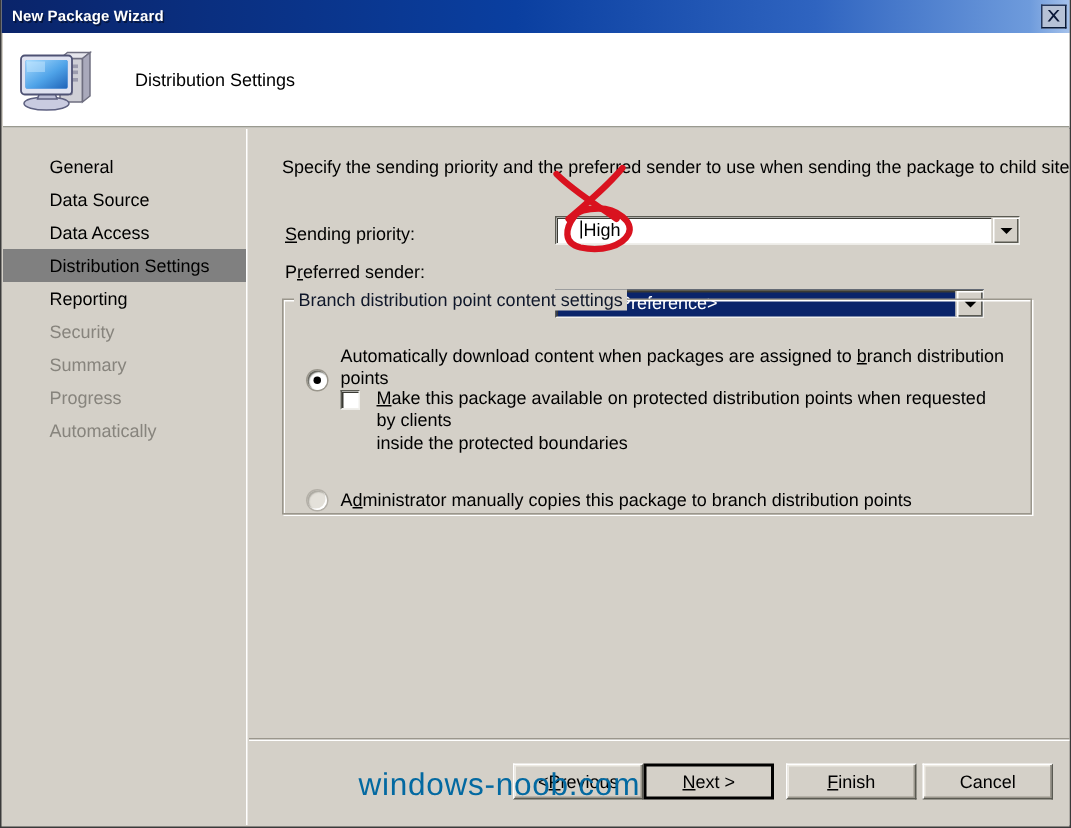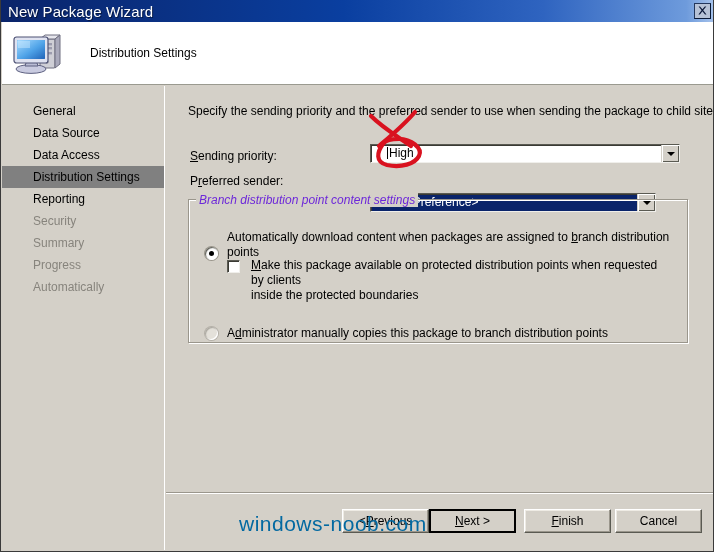--- a/index.html
+++ b/index.html
@@ -29,22 +29,22 @@
     left: 0; top: 0;
     width: 714px;
     height: 22px;
     background: linear-gradient(to right, #0a246a 0%, #0a3fa0 48%, #2f64c0 76%, #6e9bdc 96%, #a8c4ec 100%);
     display: flex;
     align-items: center;
     box-sizing: border-box;
   }
   #title-text {
     color: #ffffff;
-    font-size: 15px;
-    font-weight: normal;
+    font-size: 10px;
+    font-weight: bold;
     margin-left: 7px;
     letter-spacing: 0.1px;
     white-space: nowrap;
     text-shadow: 1px 1px 0 rgba(0,0,0,0.45);
   }
   #close-btn {
     position: absolute;
     right: 4px;
     top: 3px;
     width: 17px;
@@ -208,23 +208,22 @@
     box-shadow: 1px 1px 0 #ffffff, inset 1px 1px 0 #ffffff;
     box-sizing: border-box;
   }
   #groupbox-title {
     position: absolute;
     left: 7px;
     top: -7px;
     background: #d4d0c8;
     padding: 0 3px;
     font-size: 12px;
-    color: #6d28d9;
-    white-space: nowrap;
-    font-style: italic;
+    color: #0f172a;
+    white-space: nowrap;
   }
 
   .radio-row {
     position: absolute;
     display: flex;
     align-items: flex-start;
   }
   #radio-auto  { left: 16px; top: 30px; align-items: flex-end; }
   #radio-manual{ left: 16px; top: 110px; margin-top: 16px; }
   #check-row   { left: 38px; top: 58px; width: 445px; }

